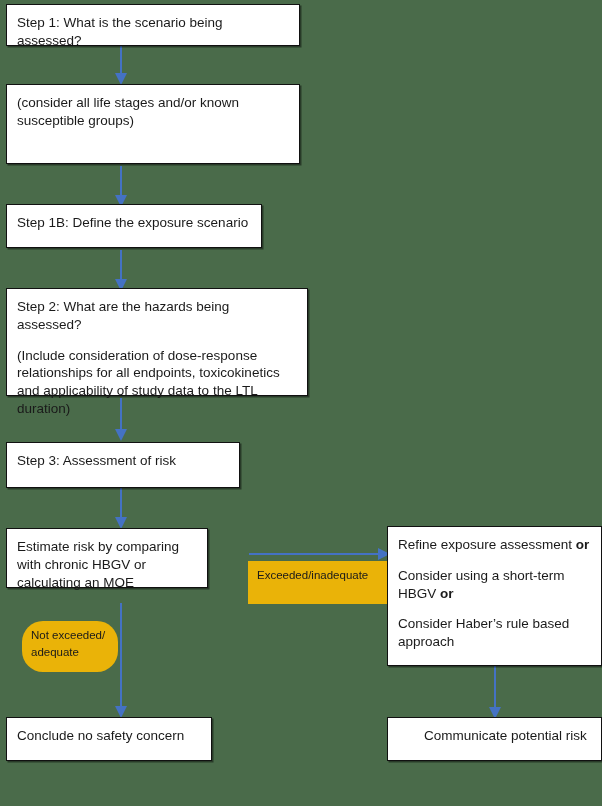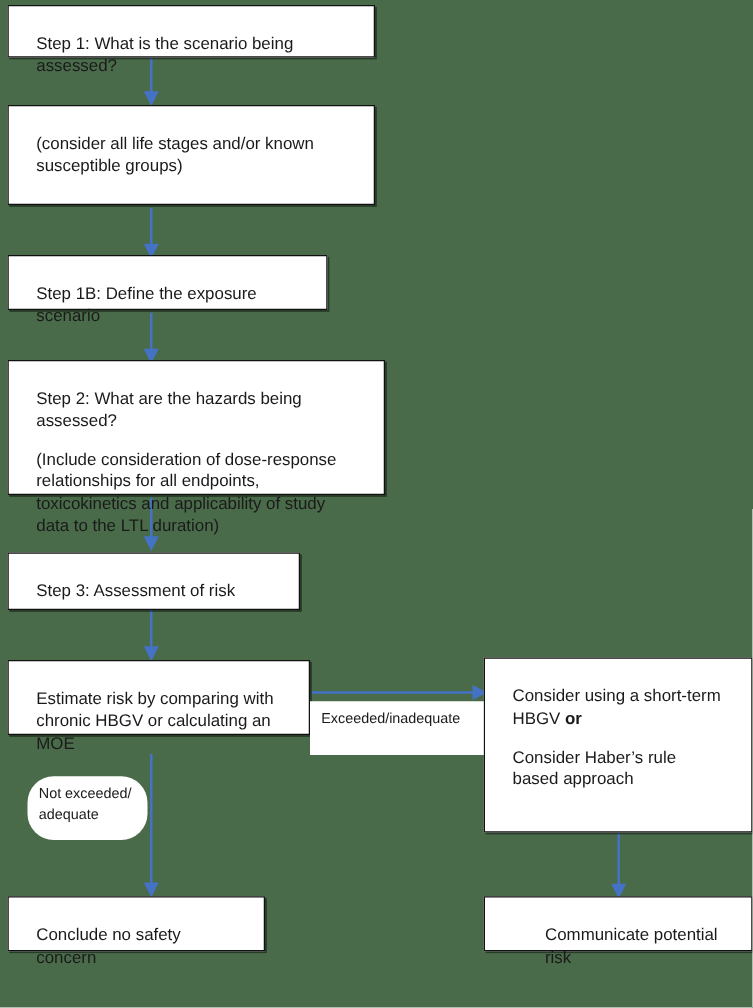--- a/index.html
+++ b/index.html
@@ -20,28 +20,28 @@
     background: #ffffff;
     border: 1.5px solid #111111;
     box-sizing: border-box;
     color: #1a1a1a;
     font-size: 13.5px;
     line-height: 1.32;
     padding: 9px 10px 8px 10px;
     box-shadow: 1.5px 1.5px 0 rgba(0,0,0,0.45);
   }
   .node p {
-    margin: 12px;
+    margin: 0;
   }
   .node p + p {
     margin-top: 13px;
   }
   .label-box {
     position: absolute;
-    background: #ffffff;
+    background: #eab308;
     border: none;
     box-sizing: border-box;
     color: #1a1a1a;
     font-size: 11.5px;
     line-height: 1.45;
     padding: 6px 8px 6px 9px;
   }
   .label-box p { margin: 0; }
   .arrow {
     position: absolute;
@@ -124,25 +124,26 @@
 
   <div class="node" style="left:6px; top:288px; width:302px; height:108px;">
     <p>Step 2: What are the hazards being assessed?</p>
     <p>(Include consideration of dose-response relationships for all endpoints, toxicokinetics and applicability of study data to the LTL duration)</p>
   </div>
 
   <div class="node" style="left:6px; top:442px; width:234px; height:46px;">
     <p>Step 3: Assessment of risk</p>
   </div>
 
-  <div class="node" style="left:6px; top:528px; width:242px; height:60px;">
+  <div class="node" style="left:6px; top:528px; width:202px; height:60px;">
     <p>Estimate risk by comparing with chronic HBGV or calculating an MOE</p>
   </div>
 
   <div class="node" style="left:387px; top:526px; width:215px; height:140px;">
+    <p><span>Refine exposure assessment </span><b>or</b></p>
     <p><span>Consider using a short-term HBGV </span><b>or</b></p>
     <p>Consider Haber’s rule based approach</p>
   </div>
 
   <div class="node" style="left:6px; top:717px; width:206px; height:44px;">
     <p>Conclude no safety concern</p>
   </div>
 
   <div class="node" style="left:387px; top:717px; width:215px; height:44px;padding-left:36px;">
     <p>Communicate potential risk</p>

